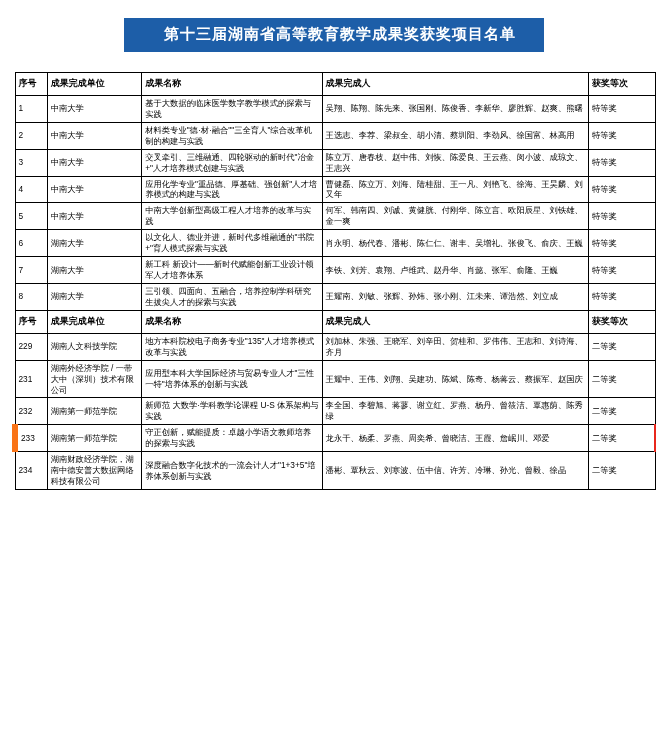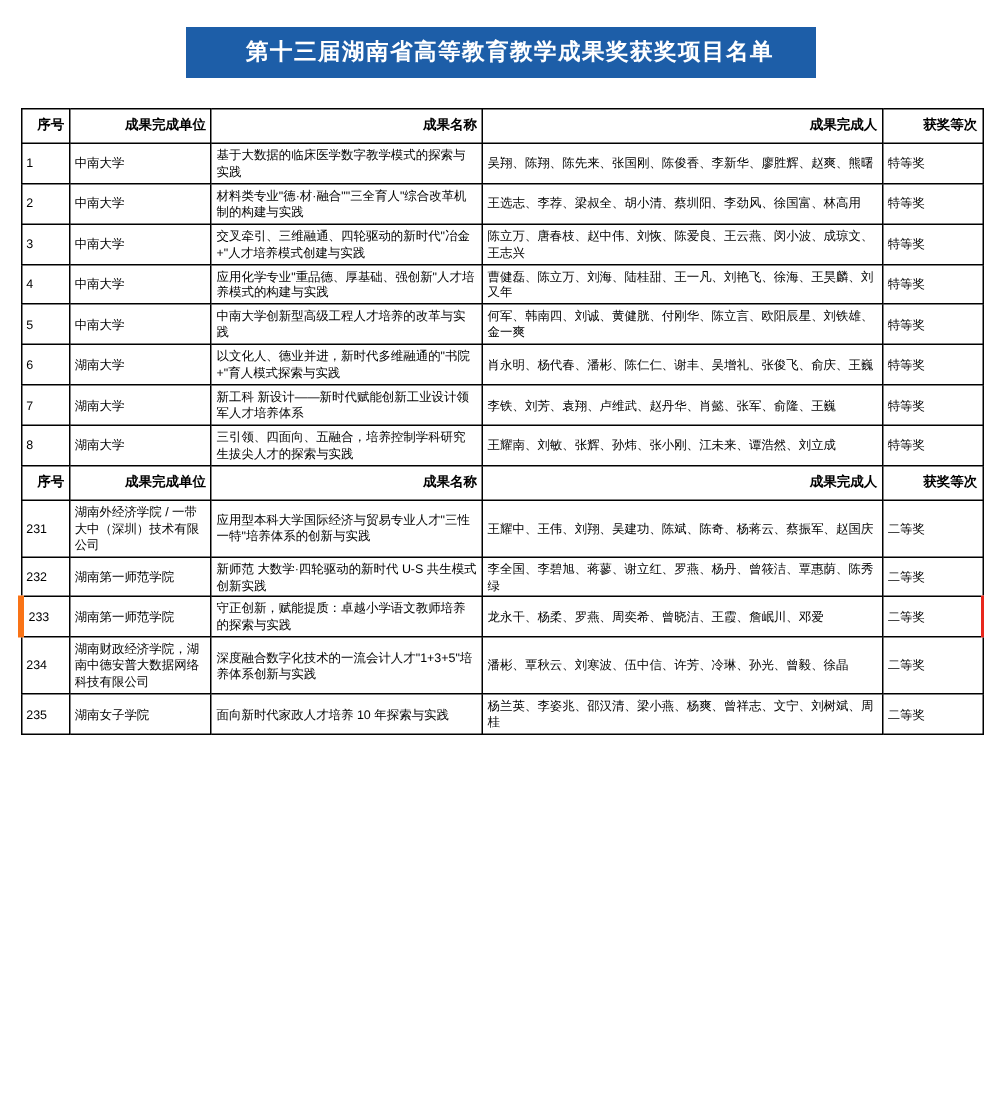--- a/index.html
+++ b/index.html
@@ -48,30 +48,30 @@
     vertical-align: middle;
     word-break: break-all;
   }
   .c-no     { width: 30px;  text-align: center; }
   .c-unit   { width: 88px;  text-align: center; }
   .c-name   { width: 168px; text-align: left; }
   .c-people { width: 248px; text-align: left; }
   .c-level  { width: 62px;  text-align: center; }
   thead td, tr.header-row td {
     font-weight: bold;
-    text-align: right;
+    text-align: left;
     font-size: 9px;
     padding: 5px 3px;
   }
   .highlight-row td {
     border-top: 2px solid #e8271c;
     border-bottom: 2px solid #e8271c;
   }
   .highlight-row td:first-child {
-    border-left: 4px solid #f97316;
+    border-left: 6px solid #f97316;
   }
   .highlight-row td:last-child {
     border-right: 2px solid #e8271c;
   }
 </style>
 </head>
 <body>
 
 <div class="page">
 
@@ -151,51 +151,51 @@
             <td>特等奖</td>
           </tr>
           <tr class="header-row">
             <td>序号</td>
             <td>成果完成单位</td>
             <td>成果名称</td>
             <td>成果完成人</td>
             <td>获奖等次</td>
           </tr>
           <tr>
+            <td>229</td>
+            <td>湖南人文科技学院</td>
+            <td>地方本科院校电子商务专业"135"人才培养模式改革与实践</td>
+            <td>刘加林、朱强、王晓军、刘辛田、贺桂和、罗伟伟、王志和、刘诗海、齐月</td>
+            <td>二等奖</td>
+          </tr>
+          <tr>
             <td>231</td>
             <td>湖南外经济学院 / 一带大中（深圳）技术有限公司</td>
             <td>应用型本科大学国际经济与贸易专业人才"三性一特"培养体系的创新与实践</td>
             <td>王耀中、王伟、刘翔、吴建功、陈斌、陈奇、杨蒋云、蔡振军、赵国庆</td>
             <td>二等奖</td>
           </tr>
           <tr>
             <td>232</td>
             <td>湖南第一师范学院</td>
-            <td>新师范 大数学·四轮驱动的新时代 U-S 共生模式创新实践</td>
+            <td>新师范 大数学·学科教学论课程 U-S 体系架构与实践</td>
             <td>李全国、李碧旭、蒋蓼、谢立红、罗燕、杨丹、曾筱洁、覃惠荫、陈秀绿</td>
             <td>二等奖</td>
           </tr>
           <tr class="highlight-row">
             <td>233</td>
             <td>湖南第一师范学院</td>
             <td>守正创新，赋能提质：卓越小学语文教师培养的探索与实践</td>
             <td>龙永干、杨柔、罗燕、周奕希、曾晓洁、王霞、詹岷川、邓爱</td>
             <td>二等奖</td>
           </tr>
           <tr>
             <td>234</td>
             <td>湖南财政经济学院，湖南中德安普大数据网络科技有限公司</td>
             <td>深度融合数字化技术的一流会计人才"1+3+5"培养体系创新与实践</td>
             <td>潘彬、覃秋云、刘寒波、伍中信、许芳、冷琳、孙光、曾毅、徐晶</td>
             <td>二等奖</td>
           </tr>
-          <tr>
-            <td>235</td>
-            <td>湖南女子学院</td>
-            <td>面向新时代家政人才培养 10 年探索与实践</td>
-            <td>杨兰英、李姿兆、邵汉清、梁小燕、杨爽、曾祥志、文宁、刘树斌、周桂</td>
-            <td>二等奖</td>
-          </tr>
         </tbody>
     </table>
   </div>
 
 </div>
 
 </body></html>

